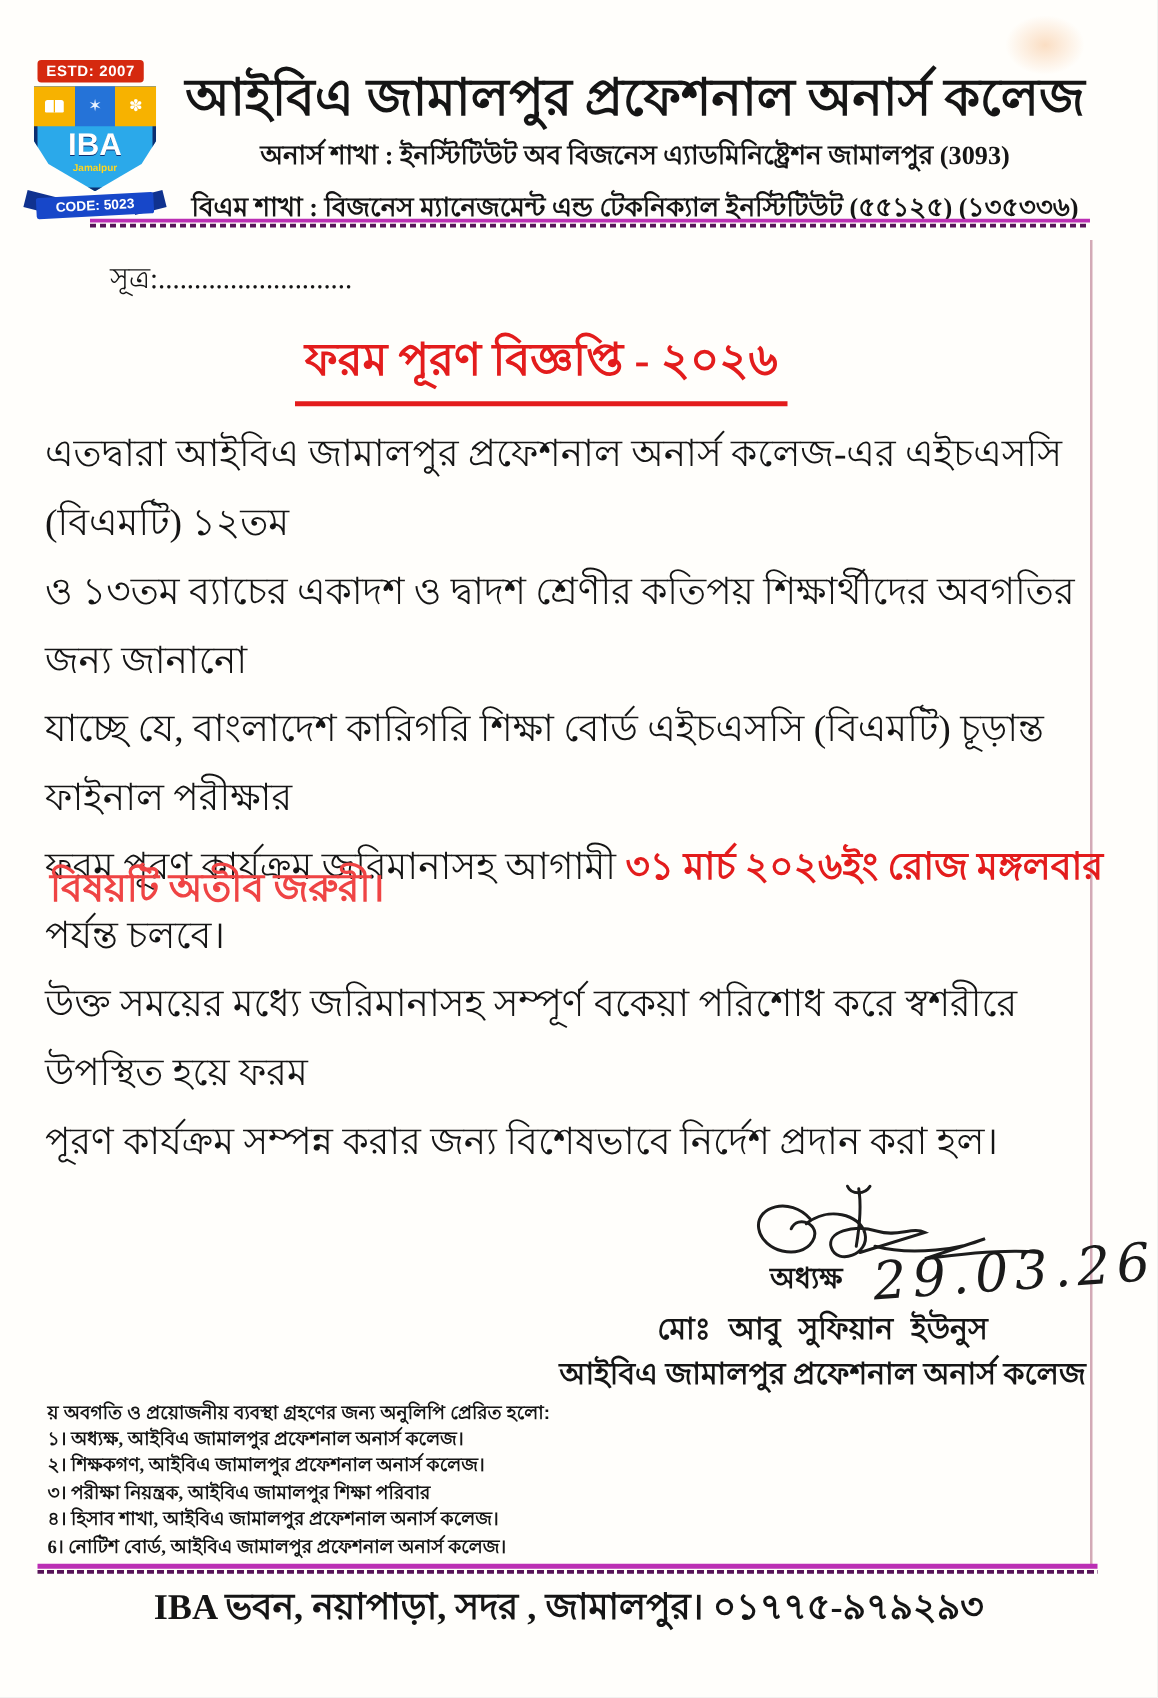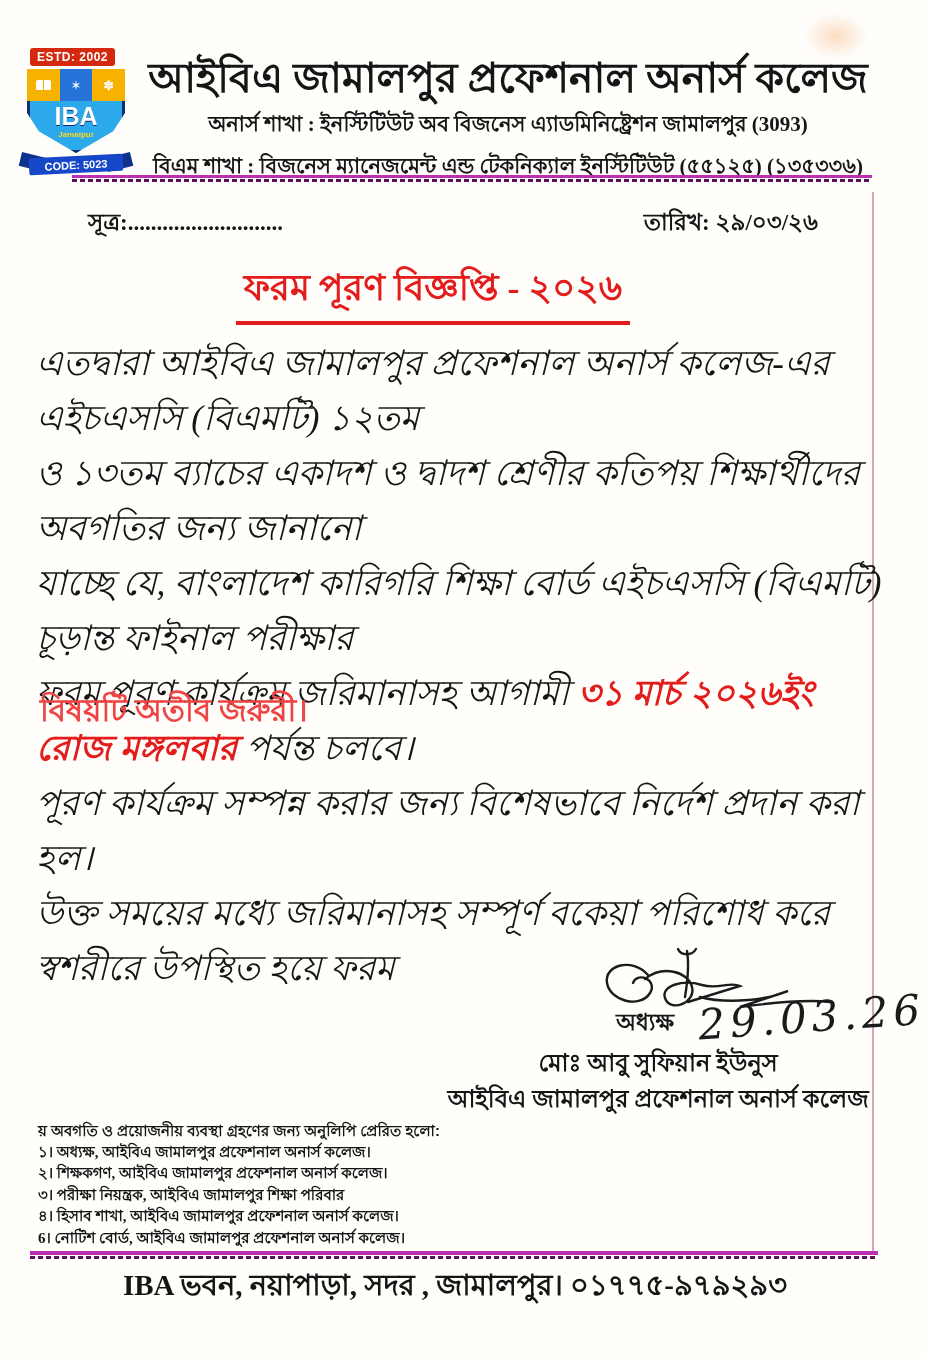--- a/index.html
+++ b/index.html
@@ -48,38 +48,38 @@
   .sub-line{font-size:21px; font-weight:bold; margin-top:7px; white-space:nowrap;}
   
   .rule{position:absolute; left:72px; right:54px; top:175px;}
   .rule-solid{height:3px; background:#bb2fb4;}
   .rule-dash{height:3px; margin-top:1px;
     background:repeating-linear-gradient(90deg,#571458 0 5px,rgba(87,20,88,0) 5px 8px);}
   .footer-rule{position:absolute; left:30px; right:48px; top:1251px;}
   .footer-rule .rule-solid{height:4px;}
   
   .meta{position:absolute; left:88px; right:108px; top:204px; display:flex;
-    justify-content:space-between; font-size:23px; font-weight:bold;}
+    justify-content:space-between; font-size:23px; font-weight:normal;}
   
   .title-wrap{position:absolute; left:0; right:60px; top:260px; text-align:center;}
   .title{display:inline-block; color:#e31c1c; font-size:36px; font-weight:bold;
     border-bottom:4px solid #e31c1c; padding:0 8px 1px;}
   
   .body-text{position:absolute; left:36px; right:40px; top:336px;
-    font-size:35px; line-height:55px;font-style:italic;}
+    font-size:30px; line-height:55px;}
   .red{color:#e31c1c; font-weight:bold;}
   .urgent{position:absolute; left:40px; top:686px; color:#ef4444;
     font-size:31px; font-weight:bold;}
   
   .sig-svg{position:absolute; left:590px; top:945px; width:250px; height:85px;}
   .sig-designation{position:absolute; left:616px; top:1004px; font-size:23px; font-weight:bold;}
   .hand-date{position:absolute; left:698px; top:992px; font-size:42px; font-style:italic;
     transform:rotate(-4deg); letter-spacing:5px; font-family:"DejaVu Serif",serif; color:#1a1a1a;}
   .sig-name{position:absolute; left:430px; right:40px; top:1044px; text-align:center;
-    font-size:24px; font-weight:bold;}
+    font-size:24px; font-weight:bold;font-family:Liberation Mono, monospace;}
   .sig-org{position:absolute; left:430px; right:40px; top:1080px; text-align:center;
     font-size:24px; font-weight:bold;}
   
   .cc{position:absolute; left:38px; top:1120px;
     font-family:"Liberation Sans","DejaVu Sans",sans-serif;
     font-size:15px; font-weight:bold; line-height:21.5px;}
   .cc-item{list-style:none; margin:0; padding:0;}
   .cc ul{margin:0; padding:0;font-family:Liberation Serif, serif;}
   
   .footer-text{position:absolute; left:0; right:40px; top:1262px; text-align:center;
@@ -92,21 +92,21 @@
 </style>
 </head>
 <body>
 
 <div class="page">
 
   <div class="smudge"></div>
   <div class="side-line"></div>
 
   <div class="logo">
-    <div class="logo-banner">ESTD: 2002</div>
+    <div class="logo-banner">ESTD: 2007</div>
     <div class="shield">
       <div class="shield-top">
         <div class="cell cell-y">
             <span class="book"></span>
           </div>
         <div class="cell cell-b">
             <span class="glyph glyph-b">✶</span>
           </div>
         <div class="cell cell-y">
             <span class="glyph">✽</span>
@@ -128,34 +128,33 @@
     <div class="sub-line">বিএম শাখা : বিজনেস  ম্যানেজমেন্ট এন্ড টেকনিক্যাল ইনস্টিটিউট (৫৫১২৫) (১৩৫৩৩৬)</div>
   </div>
 
   <div class="rule">
     <div class="rule-solid"></div>
     <div class="rule-dash"></div>
   </div>
 
   <div class="meta">
     <span>সূত্র:...........................</span>
-    <span>তারিখ: ২৯/০৩/২৬</span>
   </div>
 
   <div class="title-wrap">
     <span class="title">ফরম পূরণ বিজ্ঞপ্তি - ২০২৬</span>
   </div>
 
   <div class="body-text">
     <div>এতদ্বারা আইবিএ জামালপুর প্রফেশনাল অনার্স কলেজ-এর এইচএসসি (বিএমটি) ১২তম</div>
     <div>ও ১৩তম ব্যাচের একাদশ ও দ্বাদশ শ্রেণীর কতিপয় শিক্ষার্থীদের অবগতির জন্য জানানো</div>
     <div>যাচ্ছে যে, বাংলাদেশ কারিগরি শিক্ষা বোর্ড এইচএসসি (বিএমটি) চূড়ান্ত ফাইনাল পরীক্ষার</div>
     <div><span>ফরম পূরণ কার্যক্রম জরিমানাসহ আগামী </span><span class="red">৩১ মার্চ ২০২৬ইং রোজ মঙ্গলবার</span><span> পর্যন্ত চলবে।</span></div>
+    <div>উক্ত সময়ের মধ্যে জরিমানাসহ সম্পূর্ণ বকেয়া পরিশোধ করে স্বশরীরে উপস্থিত হয়ে ফরম</div>
     <div>পূরণ কার্যক্রম সম্পন্ন করার জন্য বিশেষভাবে নির্দেশ প্রদান করা হল।</div>
-    <div>উক্ত সময়ের মধ্যে জরিমানাসহ সম্পূর্ণ বকেয়া পরিশোধ করে স্বশরীরে উপস্থিত হয়ে ফরম</div>
   </div>
 
   <div class="urgent">বিষয়টি অতীব জরুরী।</div>
 
   <svg class="sig-svg" viewBox="0 0 250 85" fill="none" stroke="#1c1c1c" stroke-width="2.4" stroke-linecap="round">
     <path d="M97,6 C99,18 98,34 95,52"></path>
     <path d="M88,4 C91,11 102,11 106,4"></path>
     <path d="M58,30 C42,12 14,20 17,38 C20,56 50,64 60,48 C68,35 48,26 43,38"></path>
     <path d="M55,34 C72,20 98,26 102,42 C106,58 80,68 75,53 C71,41 92,34 112,40 C128,45 140,36 150,41 L98,57"></path>
     <path d="M110,52 C140,60 180,54 198,46 L150,62 C180,58 215,54 240,57"></path>

